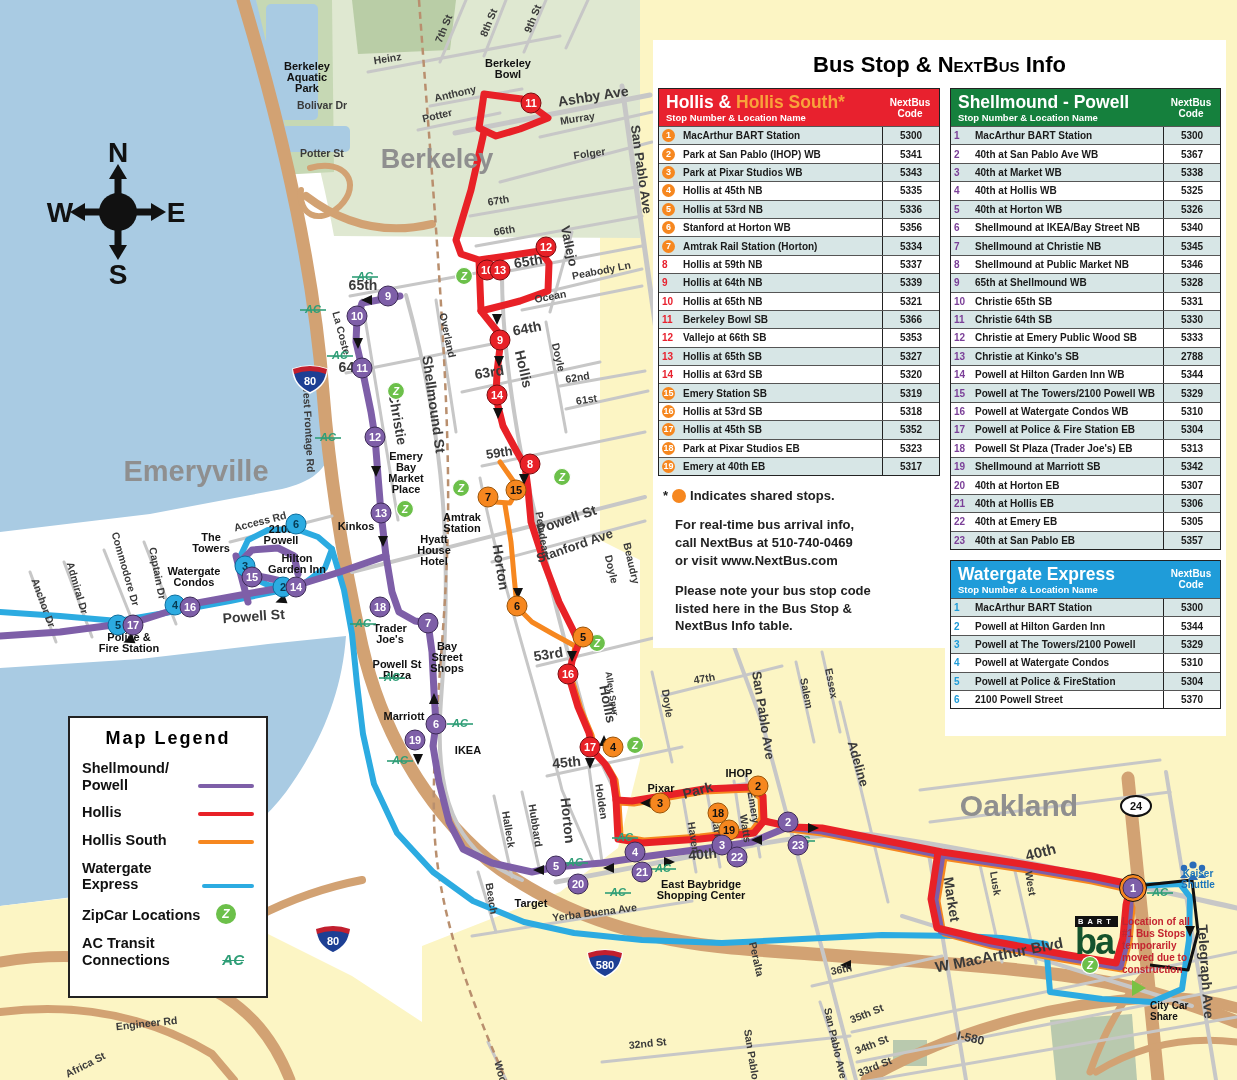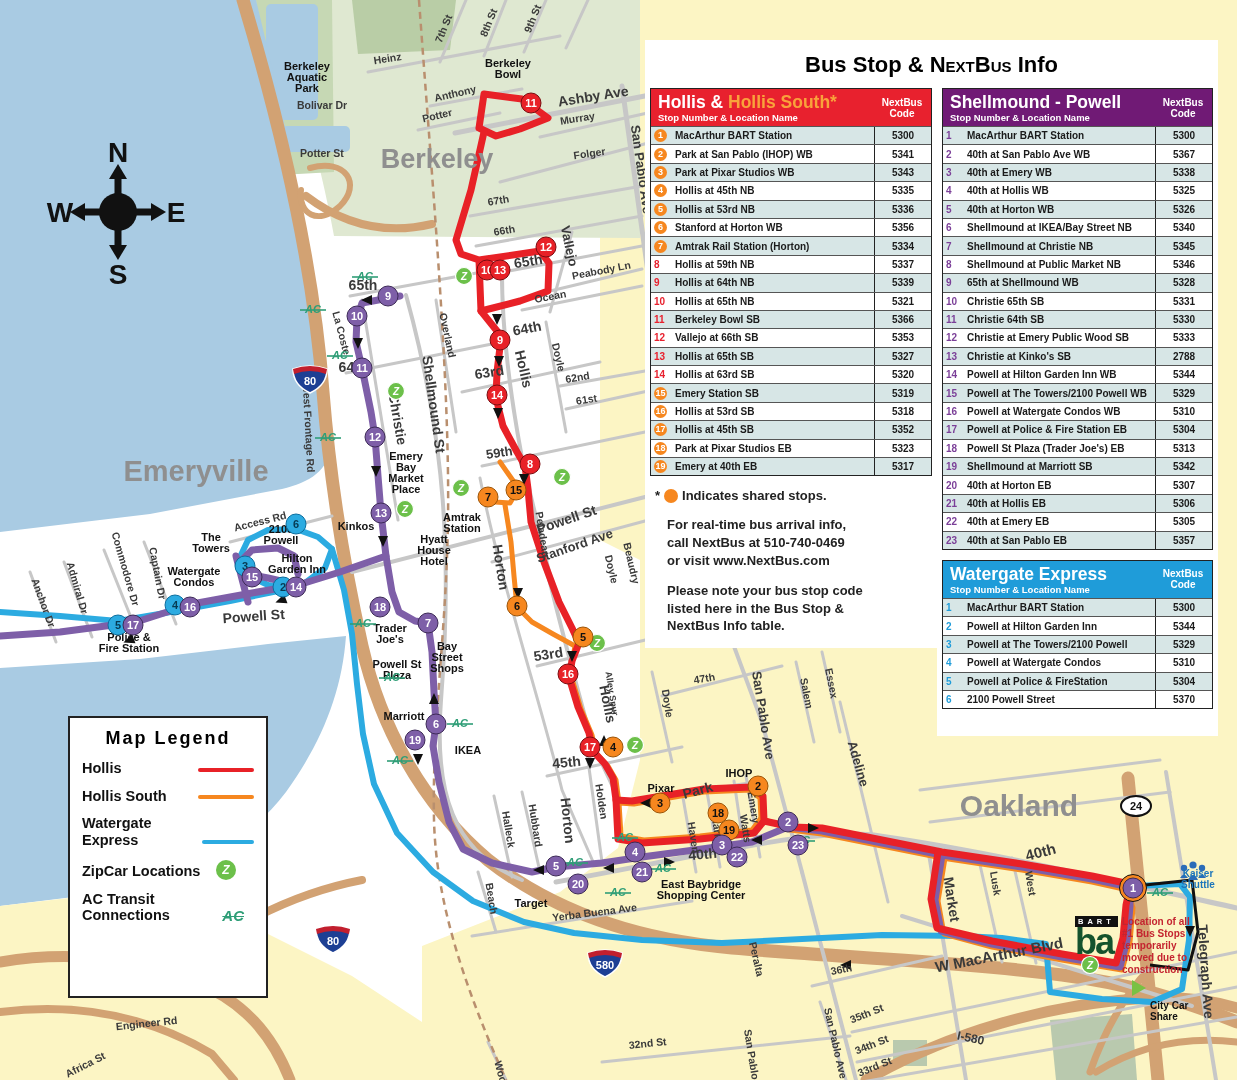--- a/index.html
+++ b/index.html
@@ -8,36 +8,36 @@
   #map-svg{position:absolute;left:0;top:0;z-index:0;}
   
   .rt-purple{stroke:#7E5FA8;fill:none;stroke-width:7;stroke-linejoin:round;stroke-linecap:round;}
   .rt-red{stroke:#E82127;fill:none;stroke-width:7;stroke-linejoin:round;stroke-linecap:round;}
   .rt-orange{stroke:#F6871F;fill:none;stroke-width:5;stroke-linejoin:round;stroke-linecap:round;}
   .rt-blue{stroke:#2CABE1;fill:none;stroke-width:6;stroke-linejoin:round;stroke-linecap:round;}
   .rt-black{stroke:#111;fill:none;stroke-width:3;stroke-linejoin:round;}
   .hwy{stroke:#D2A273;fill:none;stroke-linecap:round;}
   .road{stroke:#C7C7C7;fill:none;stroke-linecap:round;}
   
-  .panel-box{position:absolute;background:#fff;z-index:2;}
+  .panel-box{position:absolute;background:#fff;z-index:2;margin-left:8px;}
   #panel-top{left:645px;top:40px;width:573px;height:46px;}
   #panel-title{font-size:22px;font-weight:bold;text-align:center;line-height:50px;color:#000;}
   #panel-title .brand{font-variant:small-caps;}
   #panel-left{left:645px;top:86px;width:292px;height:562px;}
   #panel-right{left:937px;top:86px;width:281px;height:650px;}
   .btable{border:1.5px solid #222;margin:2px 5px;}
   .bt-head{display:flex;color:#fff;gap:19px;}
   .bt-head-left{flex:1;padding:4px 2px 3px 7px;}
   .bt-title{font-size:17.5px;font-weight:bold;line-height:19px;white-space:nowrap;}
   .bt-title .accent{color:#F9A23B;}
   .bt-sub{font-size:9.5px;font-weight:bold;}
   .bt-code-head{width:58px;text-align:center;font-size:10px;font-weight:bold;
                 display:flex;align-items:center;justify-content:center;line-height:11px;}
   .bt-head.red{background:#E8212E;}
-  .bt-head.purple{background:#701a75;}
+  .bt-head.purple{background:#15803d;}
   .bt-head.blue{background:#1F9CD9;}
   .bt-row{display:flex;align-items:center;height:17.4px;border-top:1px solid #555;
           font-size:10px;font-weight:bold;color:#1a1a1a;}
   .bt-row.alt{background:#D7E6E6;}
   .bt-row .num{width:21px;padding-left:3px;flex:0 0 auto;}
   .bt-row .num.redn{color:#E8212E;}
   .bt-row .num.purplen{color:#7B3F98;}
   .bt-row .num.bluen{color:#1F9CD9;}
   .bt-row .num .circ{display:inline-block;width:13px;height:13px;border-radius:50%;
       background:#F6871F;color:#fff;text-align:center;line-height:13px;font-size:9px;}
@@ -826,21 +826,21 @@
           <span class="nm">MacArthur BART Station</span>
           <span class="cd">5300</span>
         </div>
         <div class="bt-row">
           <span class="num purplen">2</span>
           <span class="nm">40th at San Pablo Ave WB</span>
           <span class="cd">5367</span>
         </div>
         <div class="bt-row alt">
           <span class="num purplen">3</span>
-          <span class="nm">40th at Emery WB</span>
+          <span class="nm">40th at Market WB</span>
           <span class="cd">5338</span>
         </div>
         <div class="bt-row">
           <span class="num purplen">4</span>
           <span class="nm">40th at Hollis WB</span>
           <span class="cd">5325</span>
         </div>
         <div class="bt-row alt">
           <span class="num purplen">5</span>
           <span class="nm">40th at Horton WB</span>
@@ -977,20 +977,25 @@
           <span class="nm">2100 Powell Street</span>
           <span class="cd">5370</span>
         </div>
       </div>
   </div>
 </div>
 
 <div id="legend">
   <div id="legend-title">Map Legend</div>
   <div id="legend-items">
+      <div class="lg-row">
+        <span class="lg-label">Shellmound/
+Powell</span>
+        <span class="lg-line" style="background: rgb(126, 95, 168);"></span>
+      </div>
       <div class="lg-row">
         <span class="lg-label">Hollis</span>
         <span class="lg-line" style="background: rgb(232, 33, 39);"></span>
       </div>
       <div class="lg-row">
         <span class="lg-label">Hollis South</span>
         <span class="lg-line" style="background: rgb(246, 135, 31);"></span>
       </div>
       <div class="lg-row">
         <span class="lg-label">Watergate Express</span>

